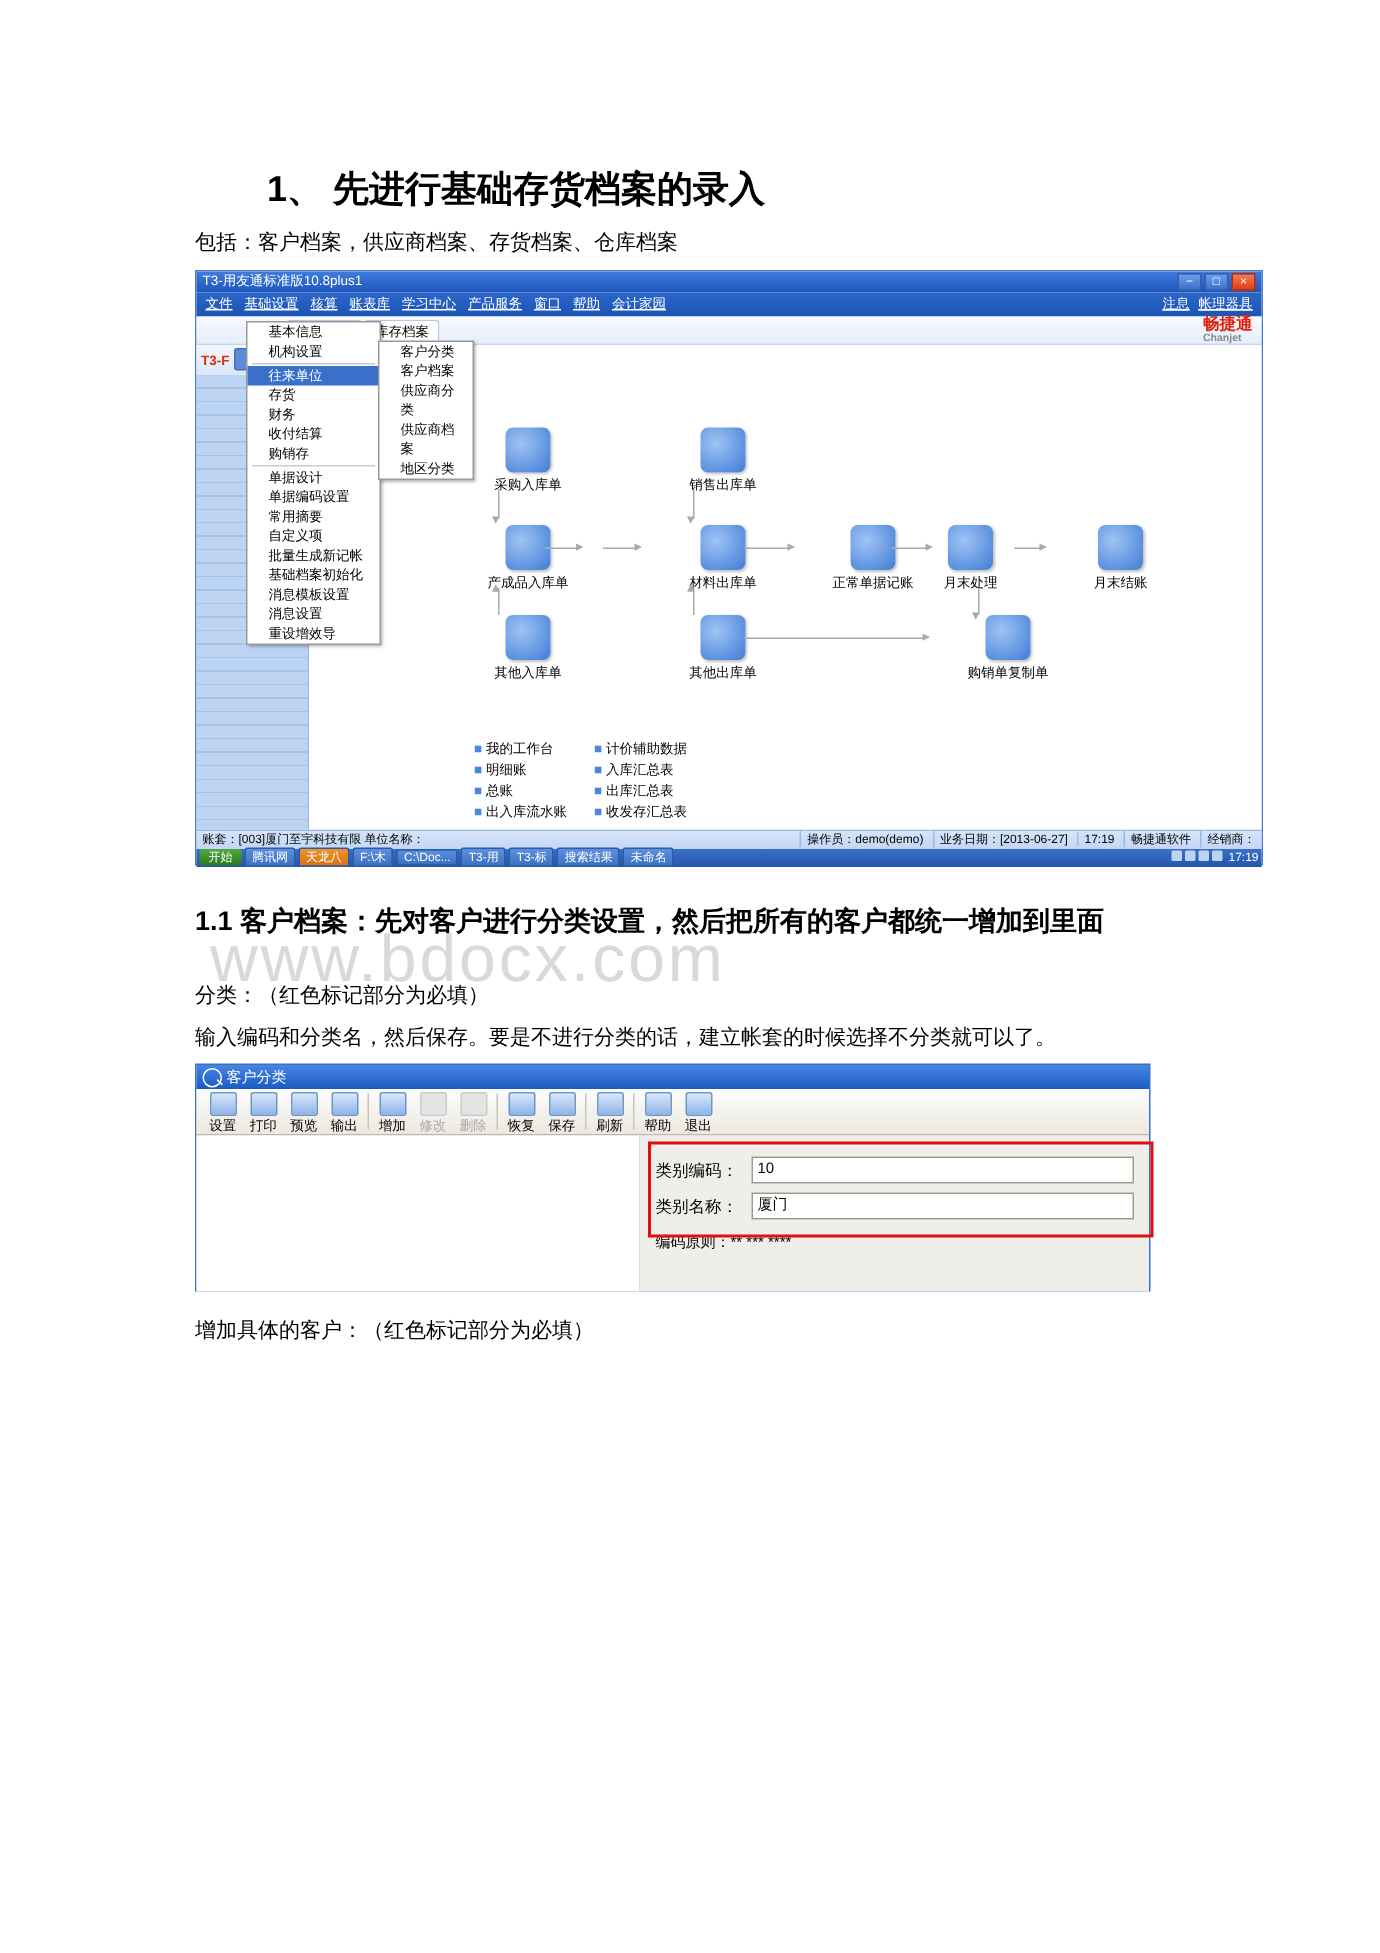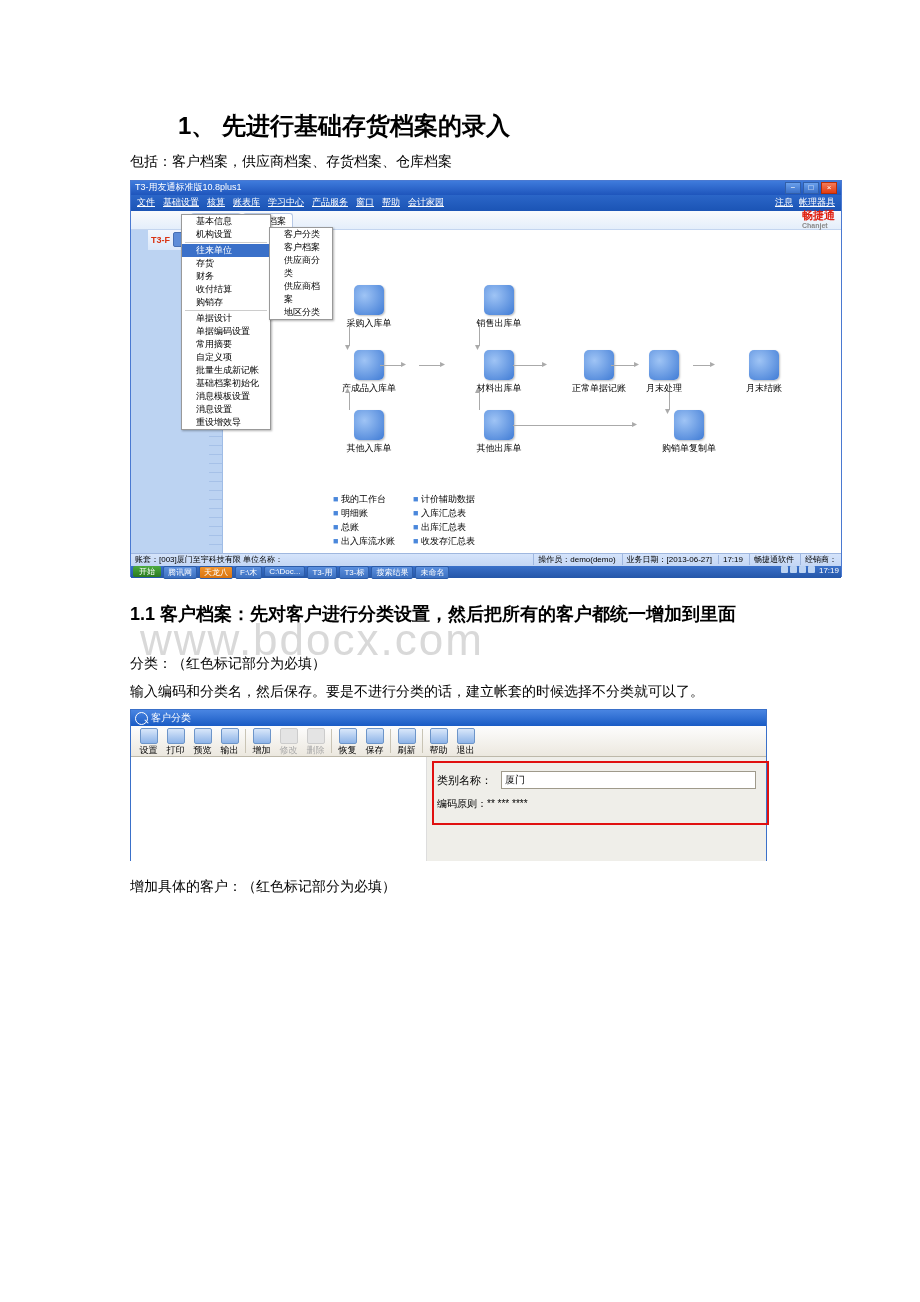--- a/index.html
+++ b/index.html
@@ -109,22 +109,21 @@
   }
   .app1 .body {
     display:flex;
     height: calc(100% - 14px - 16px - 18px - 12px - 12px);
   }
   .app1 .sidebar {
     width: 74px;
     background: #bcd3f2;
     border-right:1px solid #9fbce6;
     display:flex;
-    flex-direction:row;
-    padding-left:17px;
+    flex-direction:column;
   }
   .app1 .sidebar .toprow {
     height:20px;
     background:linear-gradient(#f3f7fd,#d9e7fa);
     display:flex;
     align-items:center;
     padding:0 3px;
     gap:3px;
     font-size:9px;
   }
@@ -203,21 +202,21 @@
     gap:6px;
     white-space:nowrap;
   }
   .app1 .statusbar .cell { border-left:1px solid #9fb7df; padding-left:4px; }
   .app1 .taskbar {
     height:12px;
     background:linear-gradient(#3a70c9,#2456a8);
     color:#fff;
     font-size:8px;
     display:flex;
-    align-items:flex-start;
+    align-items:center;
     gap:2px;
     padding:0 2px;
   }
   .app1 .taskbar .start {
     background:linear-gradient(#4caa3f,#2a7a1f);
     border-radius:2px;
     padding:0 6px;
   }
   .app1 .taskbar .tbitem {
     background:linear-gradient(#5c90df,#3c70c0);
@@ -489,20 +488,24 @@
       <div class="tbtn"><div class="ticon"></div><span>刷新</span></div>
       <div class="tsep"></div>
       <div class="tbtn"><div class="ticon"></div><span>帮助</span></div>
       <div class="tbtn"><div class="ticon"></div><span>退出</span></div>
     </div>
     <div class="body">
       <div class="tree"></div>
       <div class="form">
         <div class="redbox"></div>
         <div class="row">
+          <label>类别编码：</label>
+          <div class="inp">10</div>
+        </div>
+        <div class="row">
           <label>类别名称：</label>
           <div class="inp">厦门</div>
         </div>
         <div class="rule">编码原则：** *** ****</div>
       </div>
     </div>
   </div>
 
   <div class="para" style="margin-top:16px">增加具体的客户：（红色标记部分为必填）</div>
 

